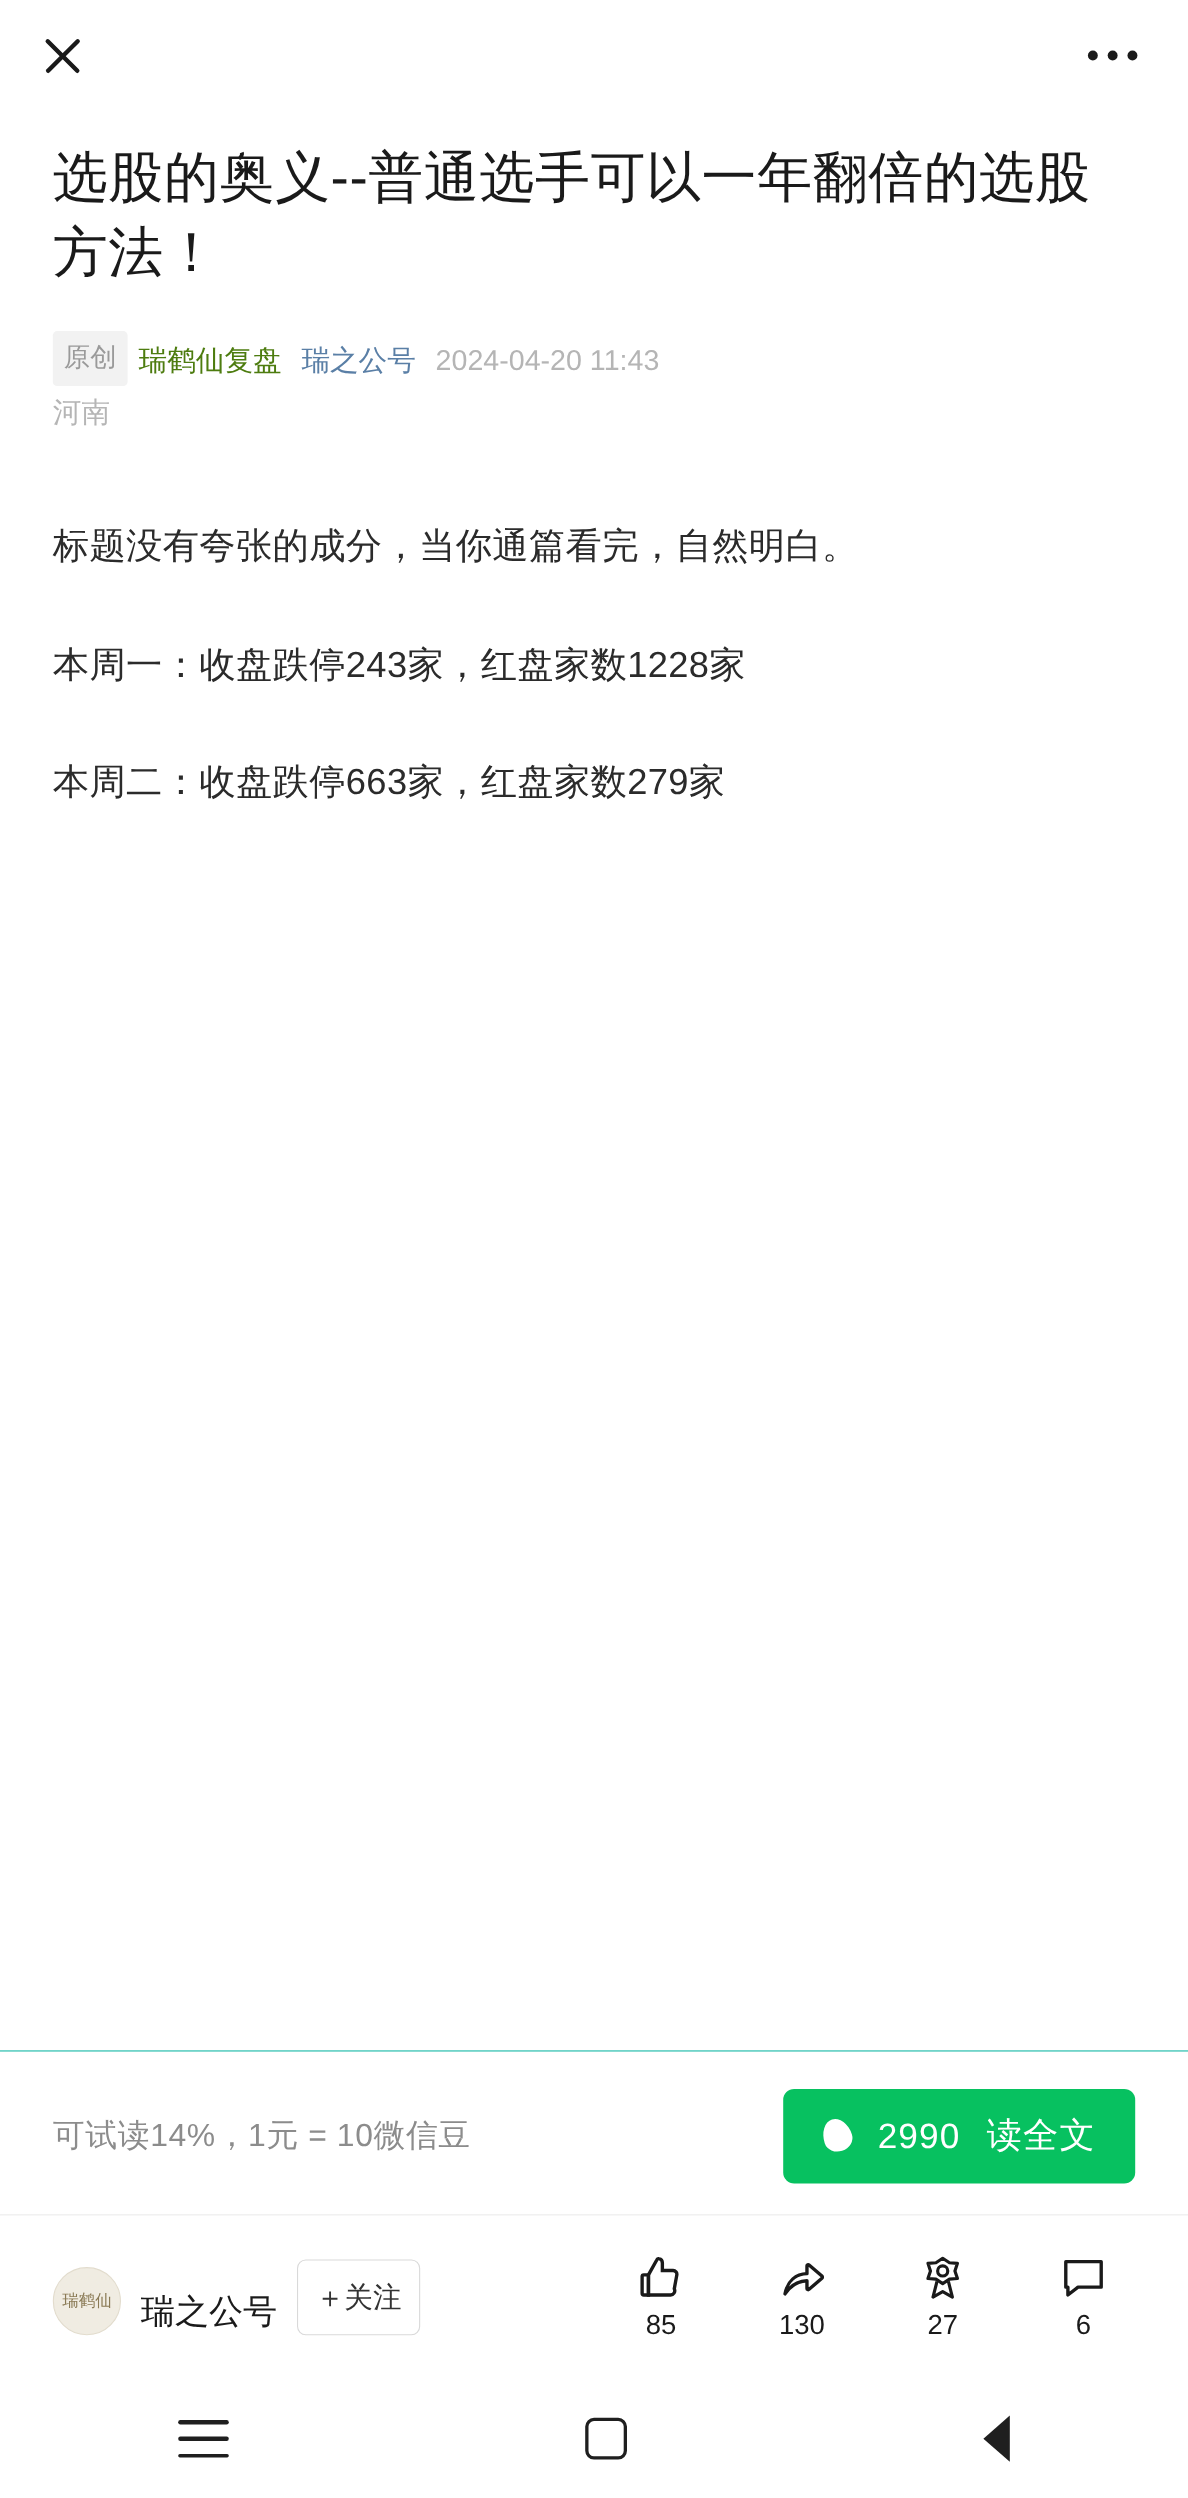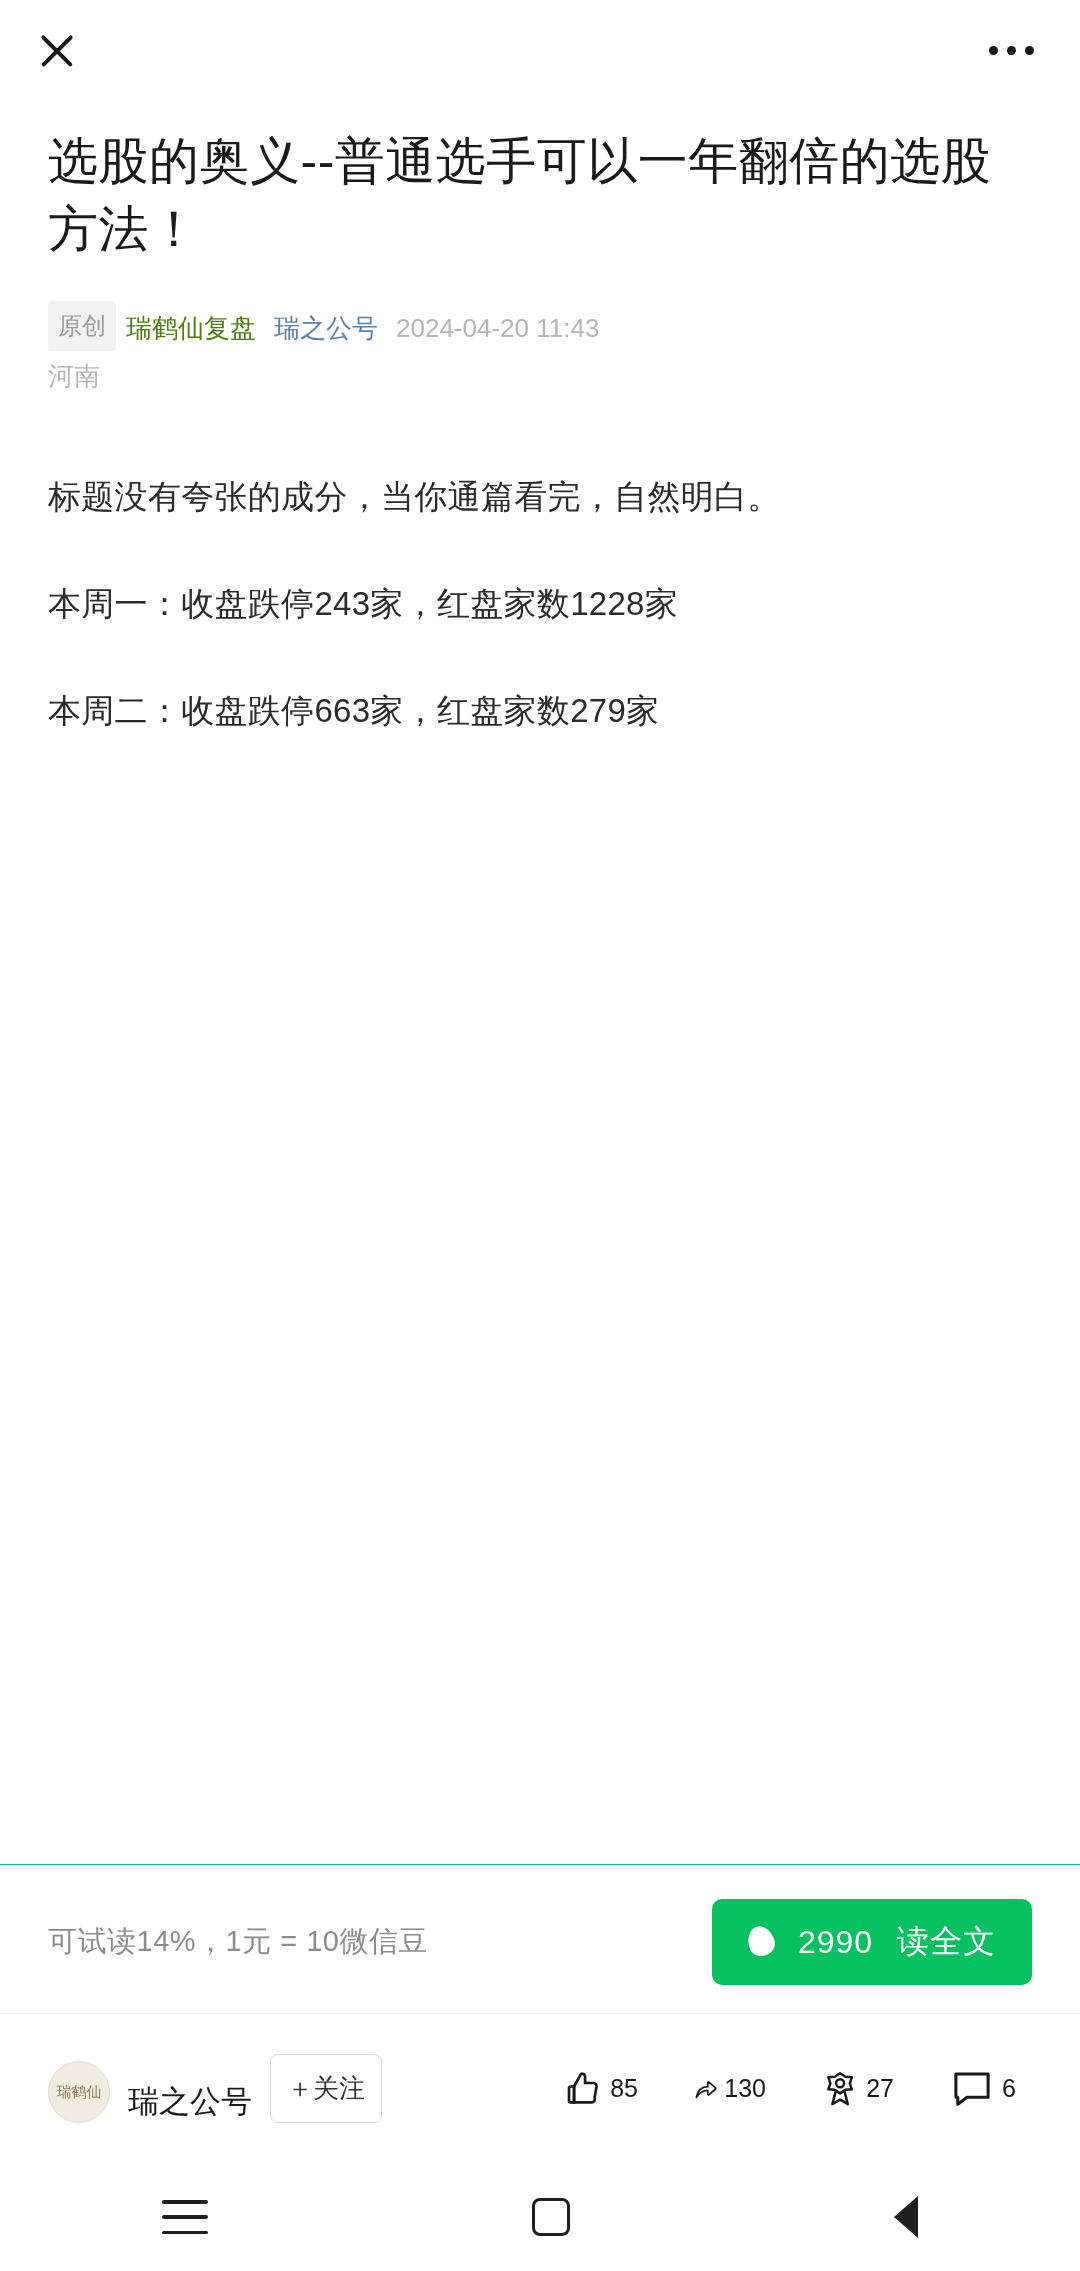--- a/index.html
+++ b/index.html
@@ -201,21 +201,21 @@
     line-height: 1.2;
   }
   .actions {
     display: flex;
     align-items: center;
     gap: 54px;
     padding-right: 10px;
   }
   .action {
     display: flex;
-    flex-direction: row;
+    flex-direction: column;
     align-items: center;
     gap: 6px;
     width: 74px;
   }
   .action svg { display: block; }
   .action .num {
     font-size: 25px;
     color: #1a1a1a;
   }
 

